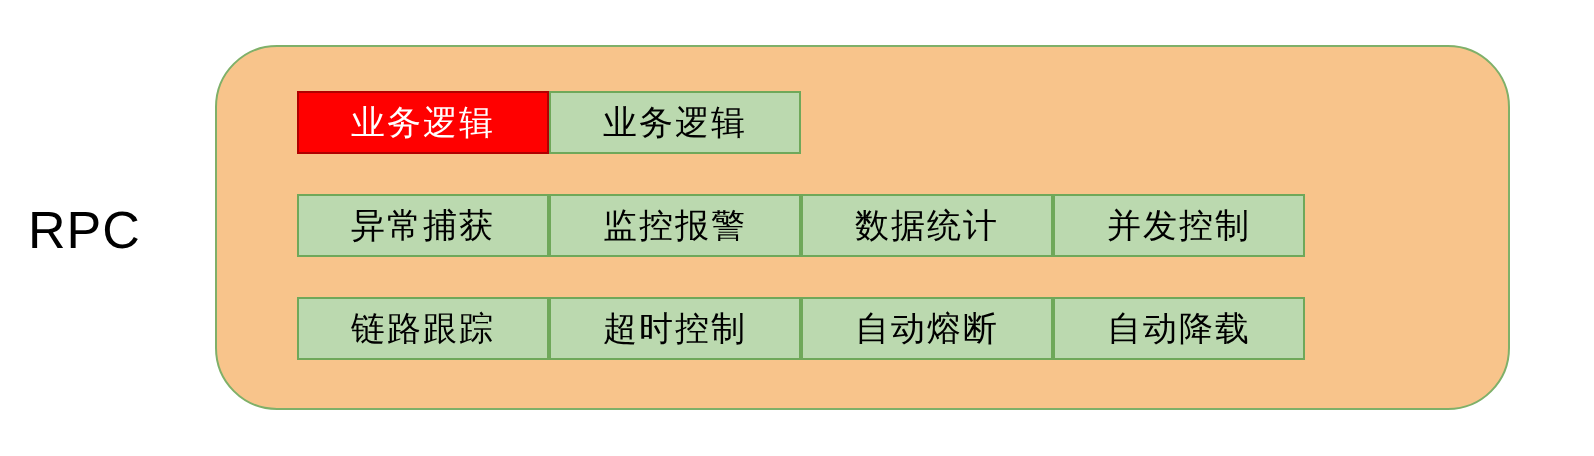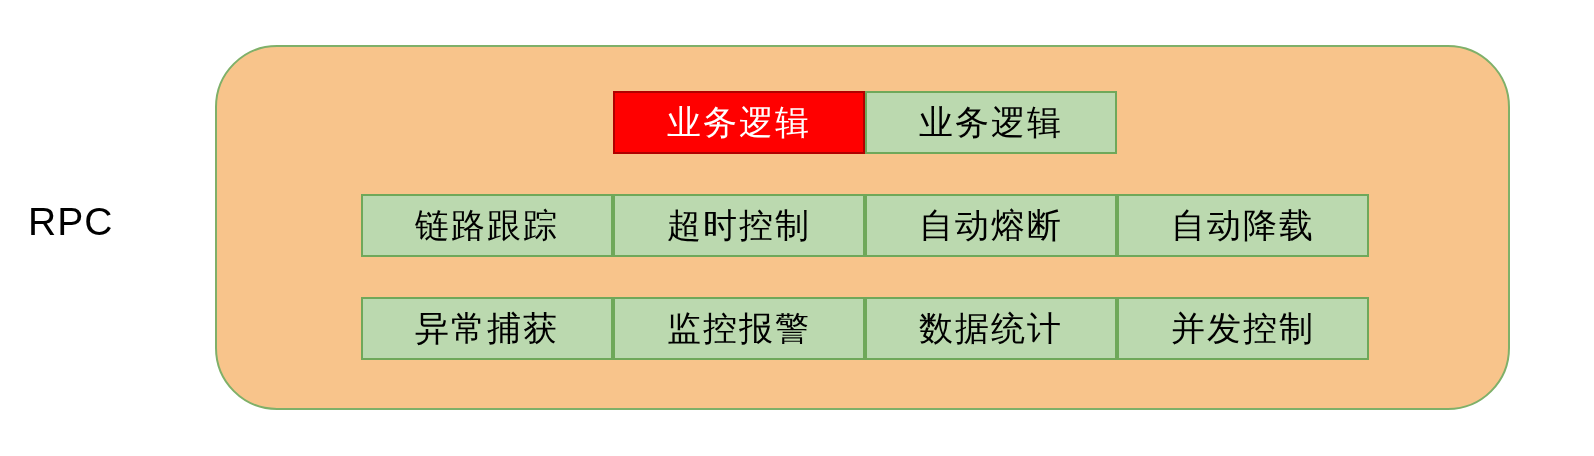--- a/index.html
+++ b/index.html
@@ -23,41 +23,41 @@
   .canvas {
     position: relative;
     width: 1594px;
     height: 456px;
   }
   .rpc-label {
     position: absolute;
     left: 28px;
     top: 200px;
     width: 160px;
-    font-size: 39px;
+    font-size: 52px;
     color: var(--text-color);
     letter-spacing: 1px;
   }
   .container {
     position: absolute;
     left: 215px;
     top: 45px;
     width: 1295px;
     height: 365px;
     background: var(--container-fill);
     border: 2px solid var(--container-border);
     border-radius: 62px;
     display: flex;
     flex-direction: column;
     justify-content: space-between;
     padding: 44px 75px 48px 80px;
   }
   .row {
     display: flex;
-    justify-content: center;
+    justify-content: flex-start;
   }
   .box {
     width: 252px;
     height: 63px;
     background: var(--box-fill);
     border: 2px solid var(--box-border);
     display: flex;
     align-items: center;
     justify-content: center;
     font-size: 34px;
@@ -78,27 +78,27 @@
   <div class="rpc-label">RPC</div>
 
   <div class="container">
 
     <div class="row">
       <div class="box highlight">业务逻辑</div>
       <div class="box">业务逻辑</div>
     </div>
 
     <div class="row">
+      <div class="box">异常捕获</div>
+      <div class="box">监控报警</div>
+      <div class="box">数据统计</div>
+      <div class="box">并发控制</div>
+    </div>
+
+    <div class="row">
       <div class="box">链路跟踪</div>
       <div class="box">超时控制</div>
       <div class="box">自动熔断</div>
       <div class="box">自动降载</div>
     </div>
 
-    <div class="row">
-      <div class="box">异常捕获</div>
-      <div class="box">监控报警</div>
-      <div class="box">数据统计</div>
-      <div class="box">并发控制</div>
-    </div>
-
   </div>
 </div>
 
 </body></html>

